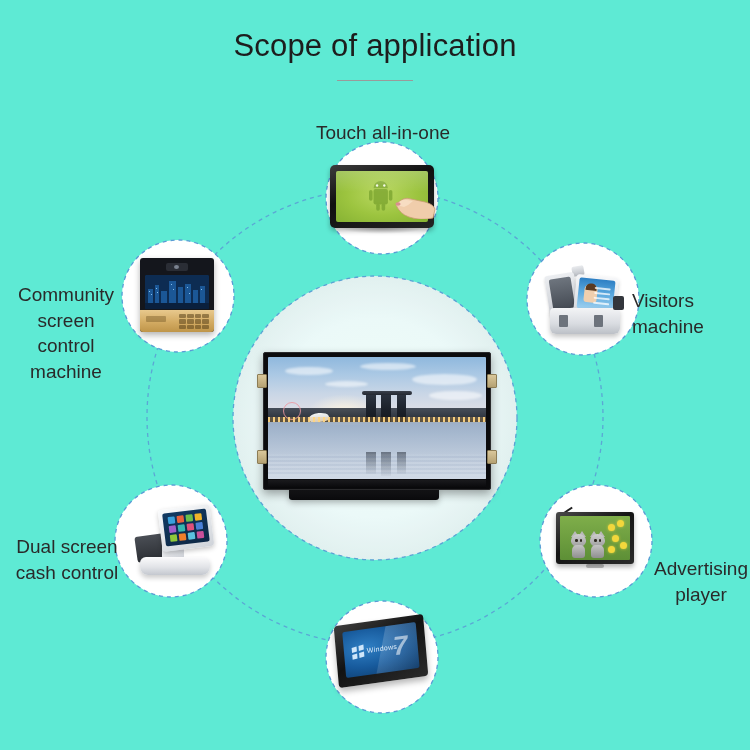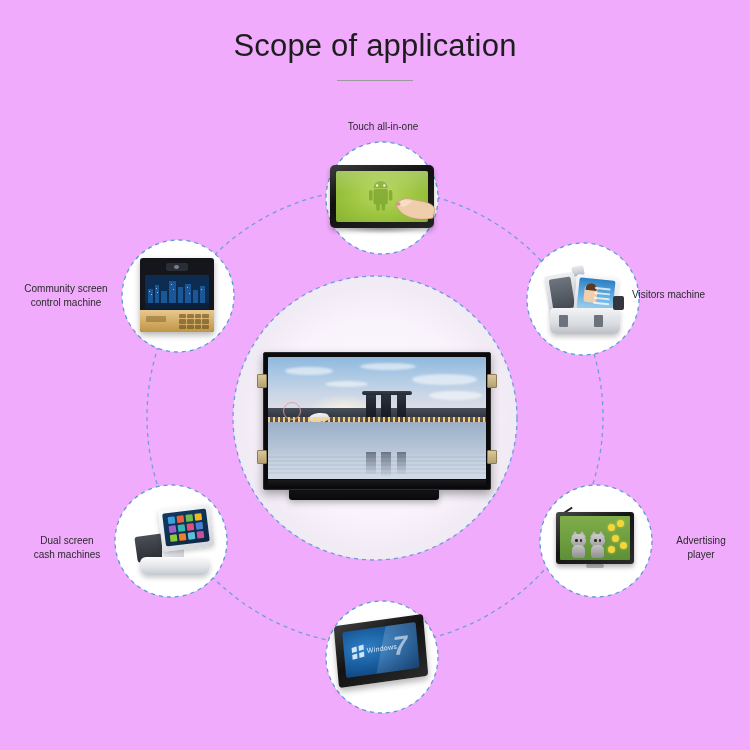--- a/index.html
+++ b/index.html
@@ -9,21 +9,21 @@
     background: #ffffff;
   }
   body {
     font-family: "Liberation Sans", sans-serif;
     -webkit-font-smoothing: antialiased;
   }
   #page {
     position: relative;
     width: 750px;
     height: 750px;
-    background: #f0abfc;
+    background: #5eead4;
     overflow: hidden;
   }
 
   
   .page-title {
     position: absolute;
     left: 0;
     top: 28px;
     width: 750px;
     text-align: center;
@@ -46,29 +46,29 @@
     position: absolute;
     left: 0;
     top: 0;
     width: 750px;
     height: 750px;
   }
 
   
   .node-label {
     position: absolute;
-    font-size: 10px;
+    font-size: 19px;
     color: #2a2a2a;
     line-height: 1.35;
     white-space: pre-line;
   }
   .lbl-touch      { left: 283px; top: 120px; width: 200px; text-align: center; }
   .lbl-community  { left: 0px;   top: 282px; width: 132px; text-align: center; }
   .lbl-visitors   { left: 632px; top: 288px; width: 118px; text-align: left; }
-  .lbl-advert     { left: 652px; top: 534px; width: 98px;  text-align: center; }
+  .lbl-advert     { left: 652px; top: 556px; width: 98px;  text-align: center; }
   .lbl-cash       { left: 4px;   top: 534px; width: 126px; text-align: center; }
   .lbl-tablet     { left: 290px; top: 712px; width: 170px; text-align: center; }
 
   
   .device {
     position: absolute;
   }
 
   
   .aio-wrap { left: 330px; top: 165px; width: 110px; height: 68px; }
@@ -571,21 +571,21 @@
           <i style="left:6px;  top:17px;"></i>
           <i style="left:14px; top:24px;"></i>
           <i style="left:2px;  top:28px;"></i>
         </div>
       </div>
     </div>
     <div class="adv-stand"></div>
   </div>
 
   <div class="node-label lbl-cash">Dual screen
-cash machines</div>
+cash control</div>
   <div class="device pos-wrap">
     <div class="pos-back"></div>
     <div class="pos-neck"></div>
     <div class="pos-main">
       <div class="pos-screen">
         <div class="pos-tiles">
           <i style="background:#3aa0dc"></i>
             <i style="background:#e8603c"></i>
           <i style="background:#6abf4b"></i>
             <i style="background:#f0b429"></i>

